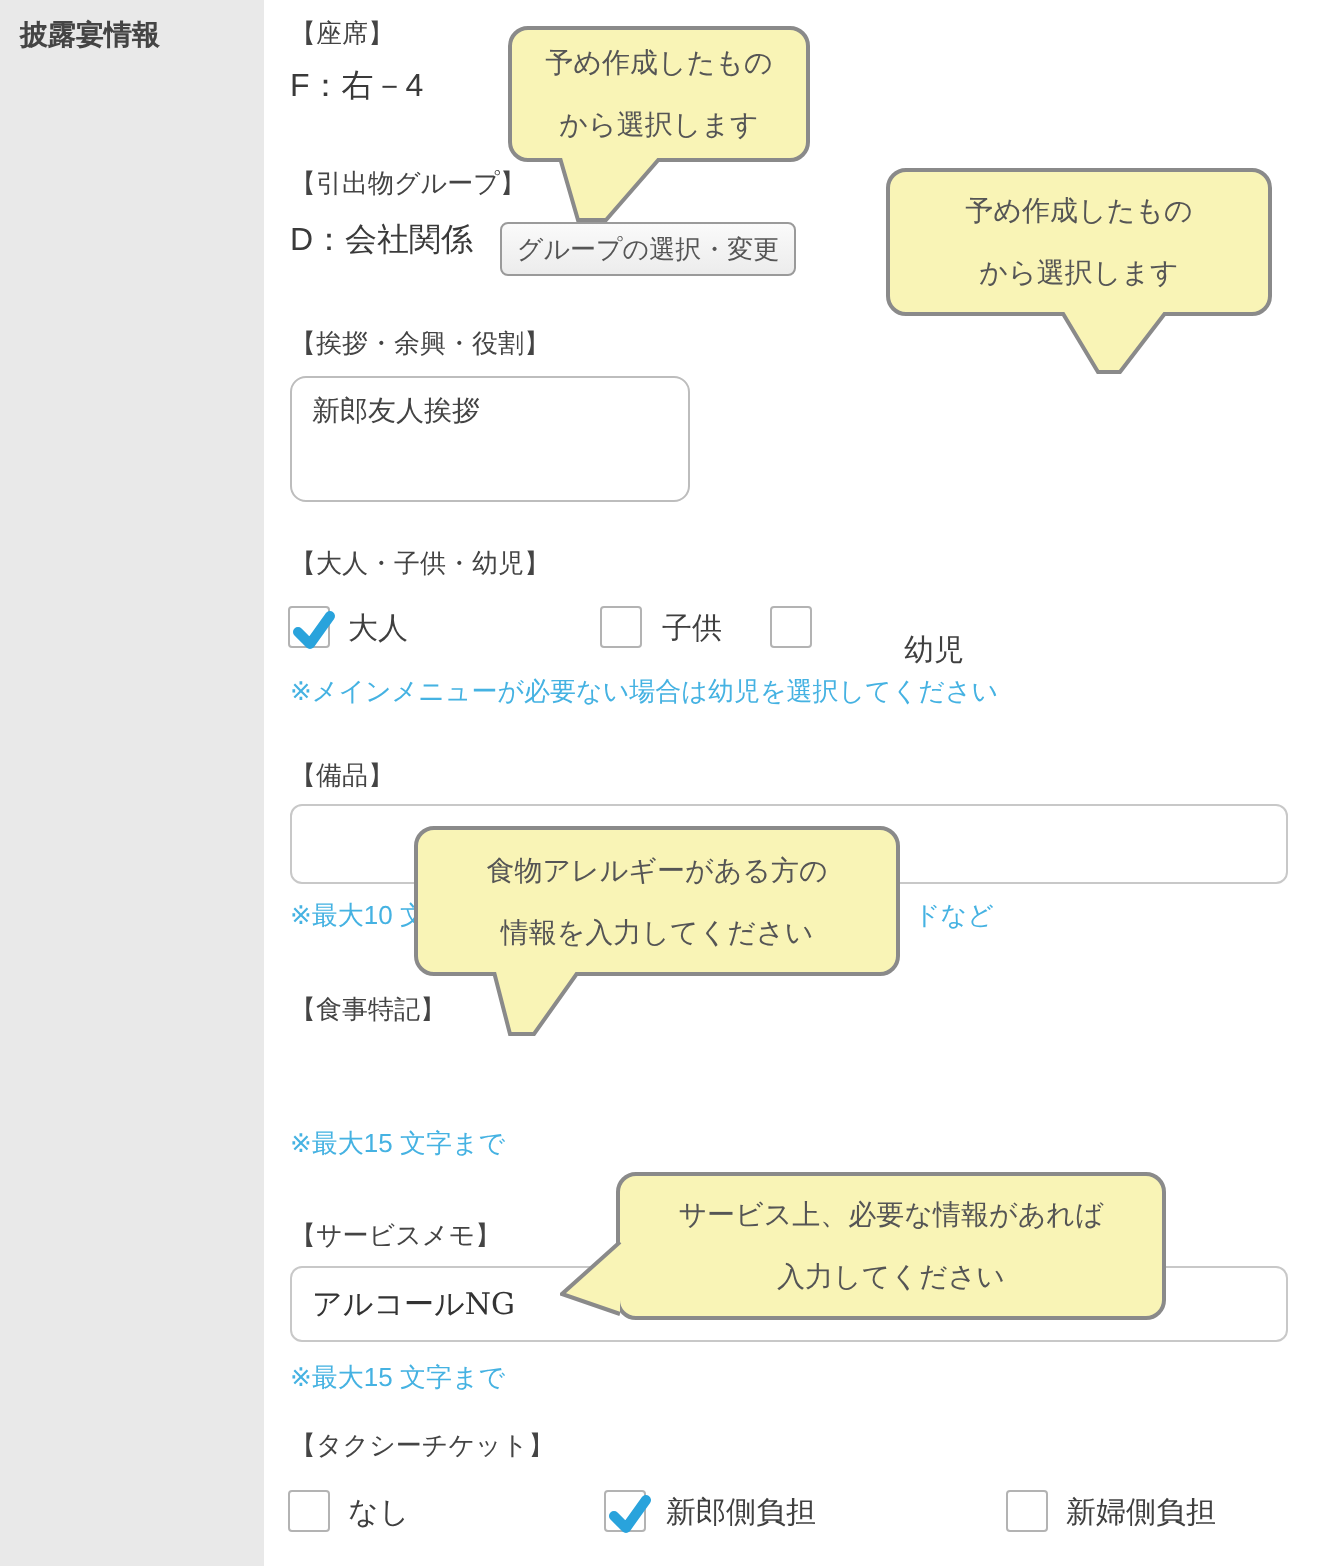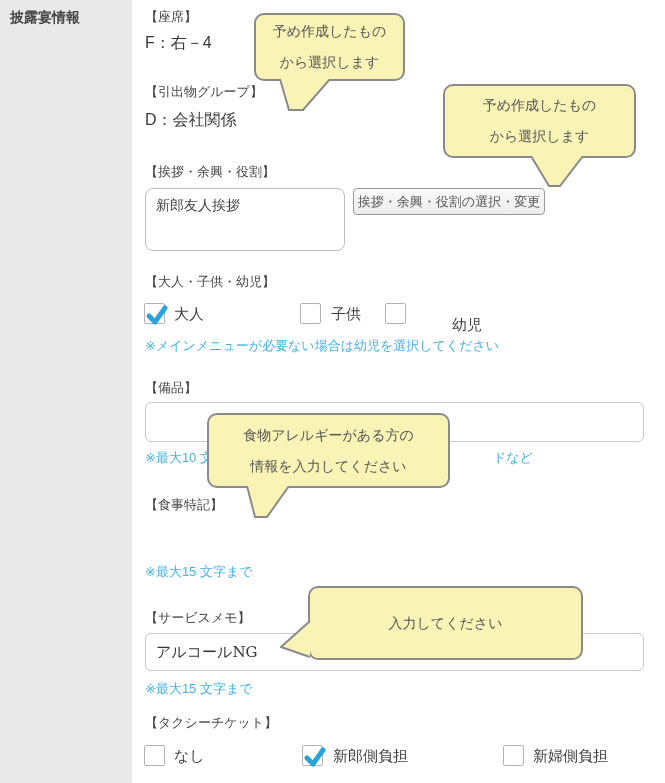--- a/index.html
+++ b/index.html
@@ -73,32 +73,32 @@
     <div class="line">予め作成したもの</div>
     <div class="line">から選択します</div>
   </div>
   <svg class="tail" style="left:279px;top:79px;" width="52" height="34">
     <path d="M1,0 L10,31 L24,31 L51,0" fill="var(--callout_yellow)" stroke="var(--callout_border)" stroke-width="2"></path>
   </svg>
 
 
   <div class="abs flabel" style="left:145px;top:83px;">【引出物グループ】</div>
   <div class="abs fvalue" style="left:145px;top:110px;">D：会社関係</div>
+  <button class="btn" style="left:250px;top:111px;width:148px;height:27px;">グループの選択・変更</button>
 
   <div class="bubble" style="left:443px;top:84px;width:193px;height:74px;">
     <div class="line">予め作成したもの</div>
     <div class="line">から選択します</div>
   </div>
   <svg class="tail" style="left:530px;top:156px;" width="54" height="33">
     <path d="M1,0 L19,30 L30,30 L53,0" fill="var(--callout_yellow)" stroke="var(--callout_border)" stroke-width="2"></path>
   </svg>
 
   <div class="abs flabel" style="left:145px;top:163px;">【挨拶・余興・役割】</div>
   <textarea class="textarea" style="left: 145px; top: 188px; width: 200px; height: 63px;">新郎友人挨拶</textarea>
-  <button class="btn" style="left:353px;top:188px;width:192px;height:27px;">挨拶・余興・役割の選択・変更</button>
 
   <div class="abs flabel" style="left:145px;top:273px;">【大人・子供・幼児】</div>
 
   <div class="cb checked" style="left:144px;top:303px;">
     <svg width="26" height="26" viewBox="0 0 26 26">
         <polyline points="5,14 11,20 21,6" fill="none" stroke="var(--check_blue)" stroke-width="5" stroke-linecap="round" stroke-linejoin="round"></polyline>
       </svg>
   </div>
   <div class="cblabel" style="left:174px;top:305px;">大人</div>
 
@@ -110,34 +110,35 @@
   <div class="cb" style="left:385px;top:303px;">
     
   </div>
   <div class="cblabel" style="left:416px;top:316px;margin-left:36px;">幼児</div>
 
   <div class="abs note" style="left:145px;top:337px;">※メインメニューが必要ない場合は幼児を選択してください</div>
 
   <div class="abs flabel" style="left:145px;top:379px;">【備品】</div>
   <input class="input" style="left: 145px; top: 402px; width: 499px; height: 40px;" value="">
   <div class="abs note" style="left:145px;top:449px;">※最大10 文</div>
-  <div class="abs note" style="left:457px;top:449px;margin-left:36px;">ドなど</div>
+  <div class="abs note" style="left:457px;top:449px;">ドなど</div>
 
   <div class="bubble" style="left:207px;top:413px;width:243px;height:75px;">
     <div class="line">食物アレルギーがある方の</div>
     <div class="line">情報を入力してください</div>
   </div>
   <svg class="tail" style="left:246px;top:486px;" width="44" height="34">
     <path d="M1,0 L9,31 L21,31 L43,0" fill="var(--callout_yellow)" stroke="var(--callout_border)" stroke-width="2"></path>
   </svg>
 
   <div class="abs flabel" style="left:145px;top:496px;">【食事特記】</div>
   <div class="abs note" style="left:145px;top:563px;">※最大15 文字まで</div>
 
   <div class="bubble" style="left:308px;top:586px;width:275px;height:74px;">
+    <div class="line">サービス上、必要な情報があれば</div>
     <div class="line">入力してください</div>
   </div>
   <svg class="tail" style="left:280px;top:620px;" width="31" height="38">
     <path d="M30,1 L1,27 L30,37" fill="var(--callout_yellow)" stroke="var(--callout_border)" stroke-width="2"></path>
   </svg>
 
   <div class="abs flabel" style="left:145px;top:609px;">【サービスメモ】</div>
   <input class="input" style="left: 145px; top: 633px; width: 499px; height: 38px; z-index: 1;" value="アルコールNG">
   <div class="abs note" style="left:145px;top:680px;">※最大15 文字まで</div>
 

